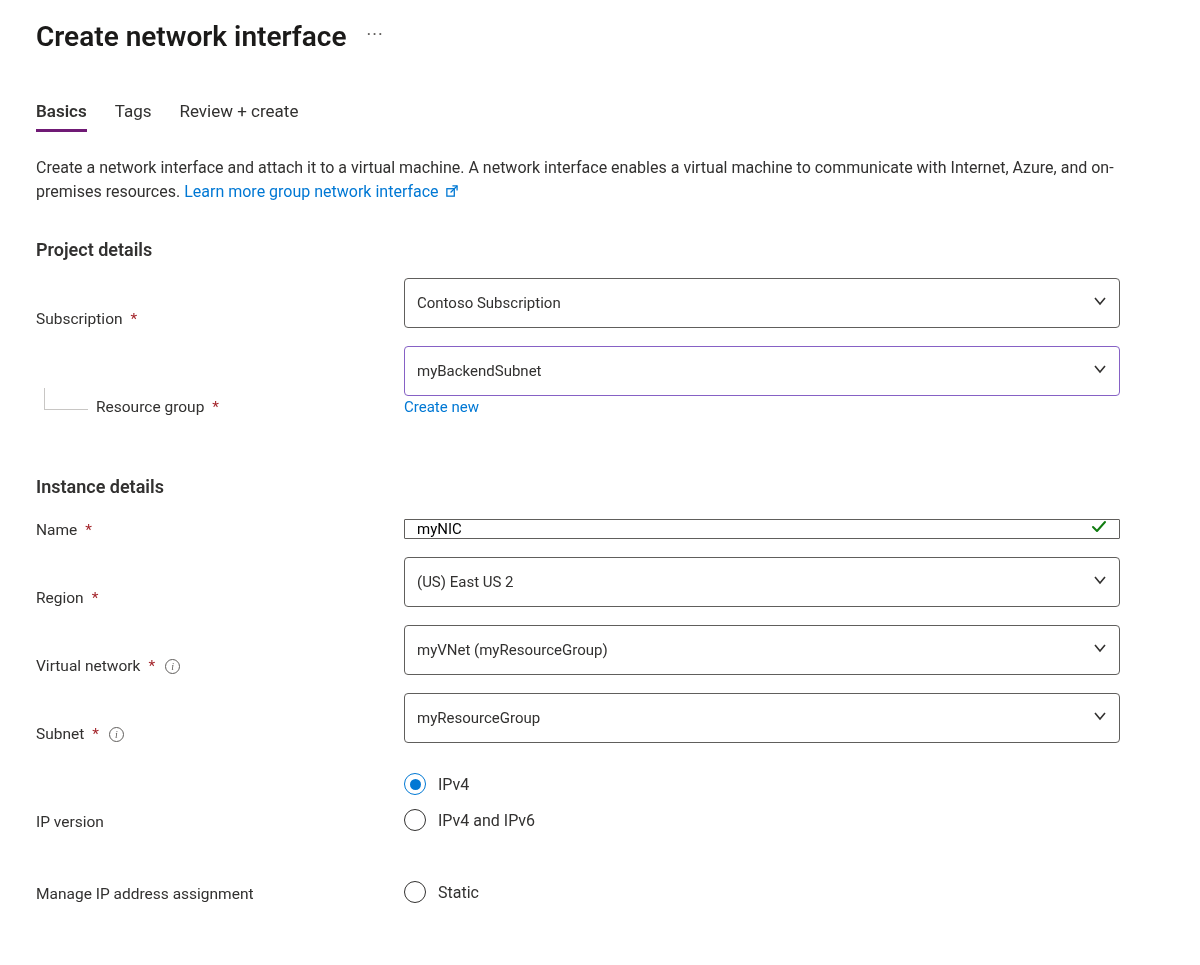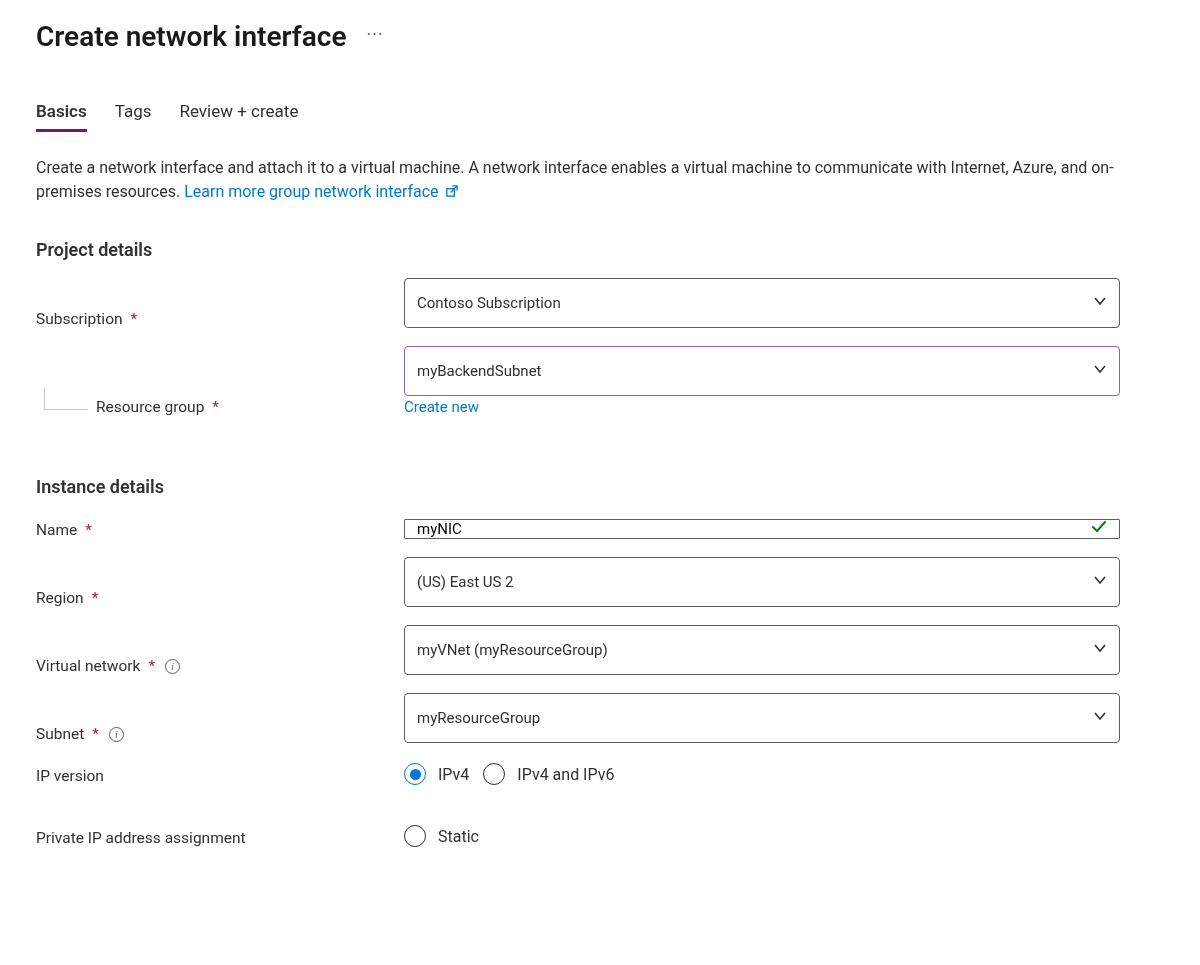--- a/index.html
+++ b/index.html
@@ -155,23 +155,24 @@
       top: 50%;
       transform: translateY(-50%);
       color: #107c10;
     }
     .sub-link {
       margin-top: 2px;
       font-size: 15px;
     }
     .radio-group {
       display: flex;
-      flex-direction: row;
+      flex-direction: column;
       gap: 14px;
       padding-top: 2px;
+      margin-top: 10px;
     }
     .radio-option {
       display: flex;
       align-items: center;
       gap: 12px;
       cursor: pointer;
       font-size: 16px;
     }
     .radio-circle {
       width: 22px; height: 22px;
@@ -353,21 +354,21 @@
           <span>IPv4 and IPv6</span>
         </div>
       </div>
     </div>
   </div>
 
   <div class="section-gap"></div>
 
   <div class="form-row">
     <div class="label-col">
-      <span>Private IP address assignment</span>
+      <span>Manage IP address assignment</span>
     </div>
     <div class="control-col">
       <div class="radio-group">
         <div class="radio-option">
           <span class="radio-circle"></span>
           <span>Static</span>
         </div>
       </div>
     </div>
   </div>

